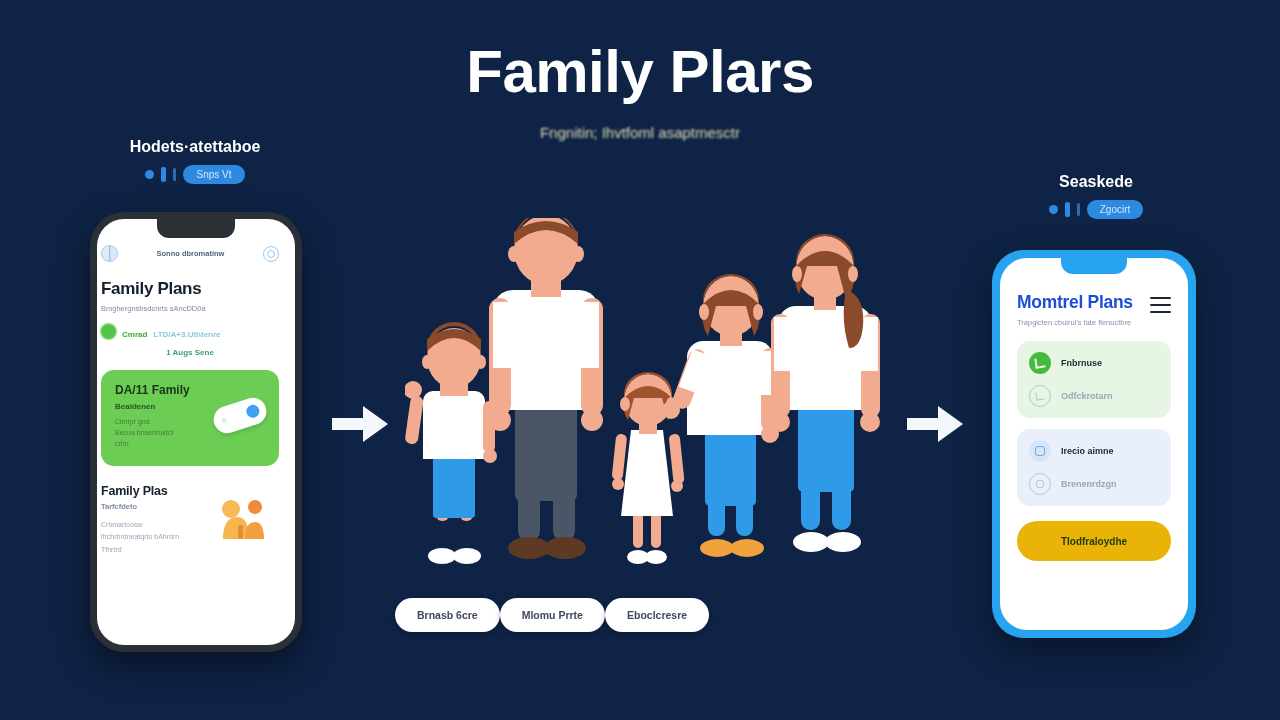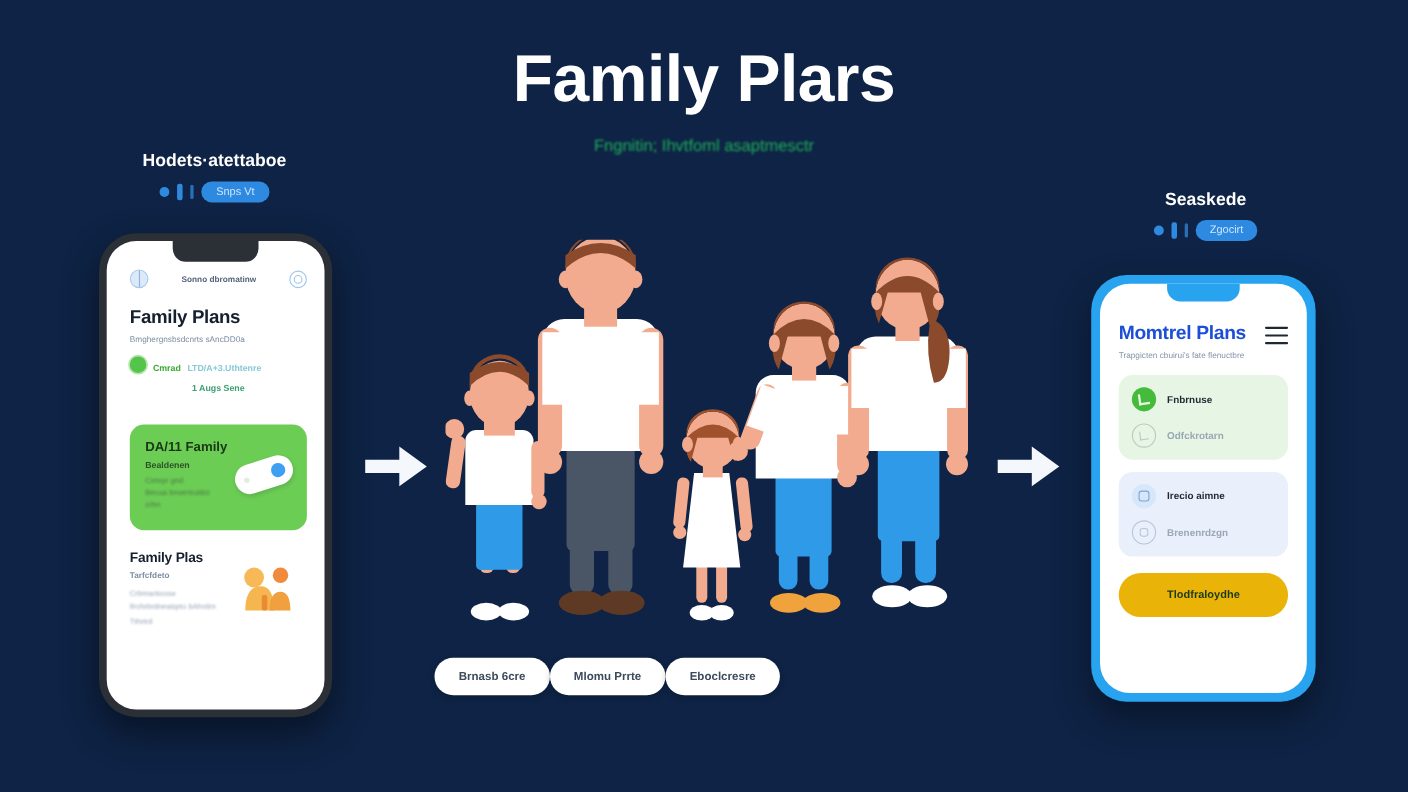--- a/index.html
+++ b/index.html
@@ -15,21 +15,21 @@
   
   .page-title{
     position:absolute; top:40px; left:0; width:1280px;
     text-align:center; color:#ffffff;
     font-size:60px; font-weight:700; letter-spacing:-0.5px;
     line-height:1.05;
   }
   .page-subtitle{
     position:absolute; top:124px; left:0; width:1280px;
     text-align:center;
-    color:#22c55e; font-size:15px; font-weight:400;
+    color:#fef9c3; font-size:15px; font-weight:400;
     filter:blur(0.9px); opacity:.85;
   }
 
   
   .side-label{ position:absolute; text-align:center; }
   .side-label .sl-title{
     color:#ffffff; font-size:16px; font-weight:600;
     filter:blur(0.45px); white-space:nowrap;
   }
   .sl-meta{
@@ -65,21 +65,21 @@
     border-radius:27px; overflow:hidden; position:relative;
   }
   .notch{
     position:absolute; top:0; left:50%; transform:translateX(-50%);
     width:78px; height:19px; border-radius:0 0 12px 12px;
   }
   .phone-dark .notch{ background:#2b2f36; }
   .phone-blue .notch{ background:#27a3f0; width:66px; height:16px; }
 
   
-  .lp{ padding:26px 16px 0 21px; }
+  .lp{ padding:26px 16px 0 4px; }
   .lp-status{
     display:flex; align-items:center; justify-content:space-between;
     margin-bottom:17px;
   }
   .ico-globe{
     width:17px;height:17px;border-radius:50%;
     background:#dbe9f8; border:1.5px solid #a9c9ea;
     position:relative;
   }
   .ico-globe::after{
@@ -115,21 +115,21 @@
     background:#55c44a; flex:none;
     box-shadow:0 0 0 1.5px #b6e5ad;
   }
   .g-text{
     font-size:8px; font-weight:700; color:#3aa832;
     filter:blur(0.55px); white-space:nowrap;
   }
   .g-text.light{ color:#86c9d8; font-weight:600; }
   .lp-center{
     text-align:center; font-size:8px; font-weight:700;
-    color:#3b9f6e; filter:blur(0.6px); margin:4px 0 29px;
+    color:#3b9f6e; filter:blur(0.6px); margin:4px 0 13px;
   }
   .card-green{
     background:#6ccd55; border-radius:13px;
     padding:13px 14px; position:relative;
     height:96px; margin-bottom:15px; overflow:hidden;
   }
   .cg-title{
     font-size:12px; font-weight:700; color:#1b3516;
     filter:blur(0.35px); margin-bottom:5px;
   }

